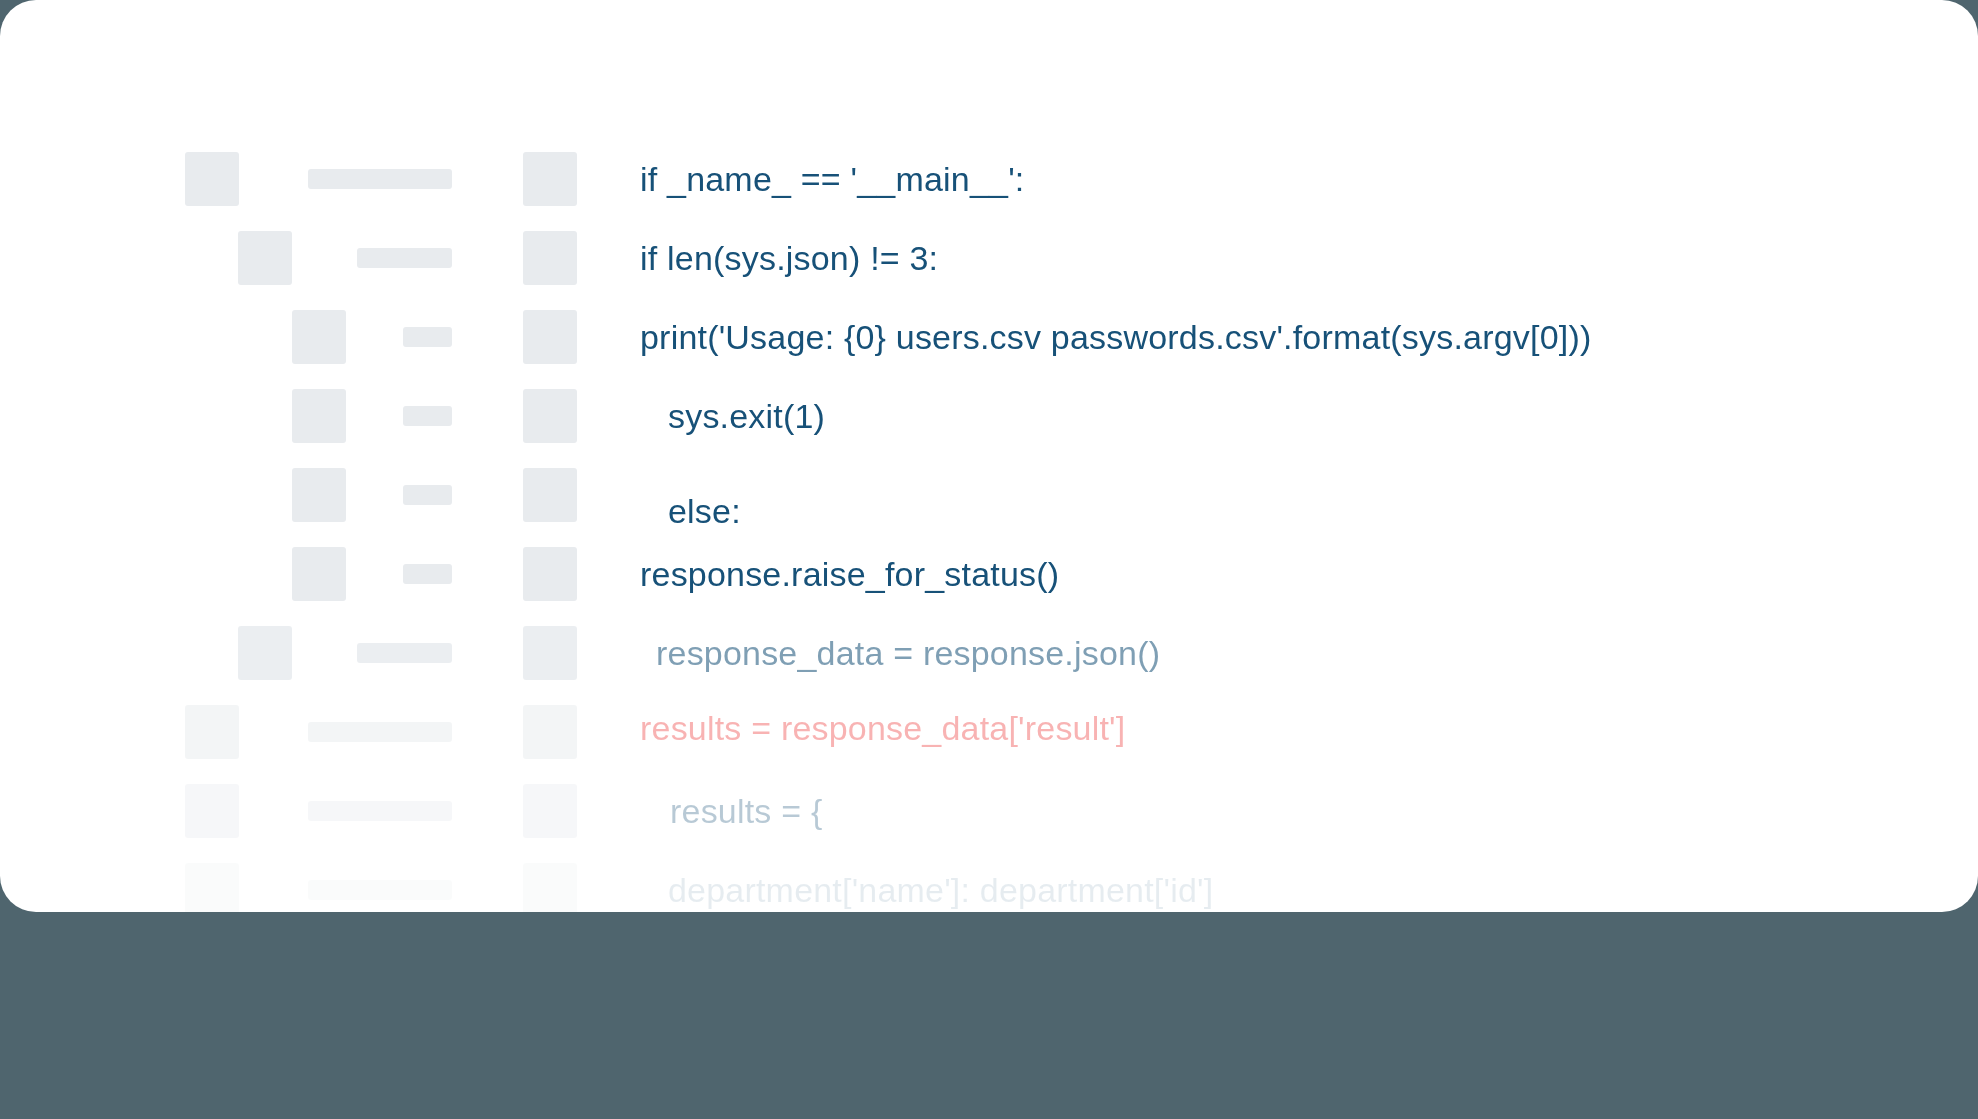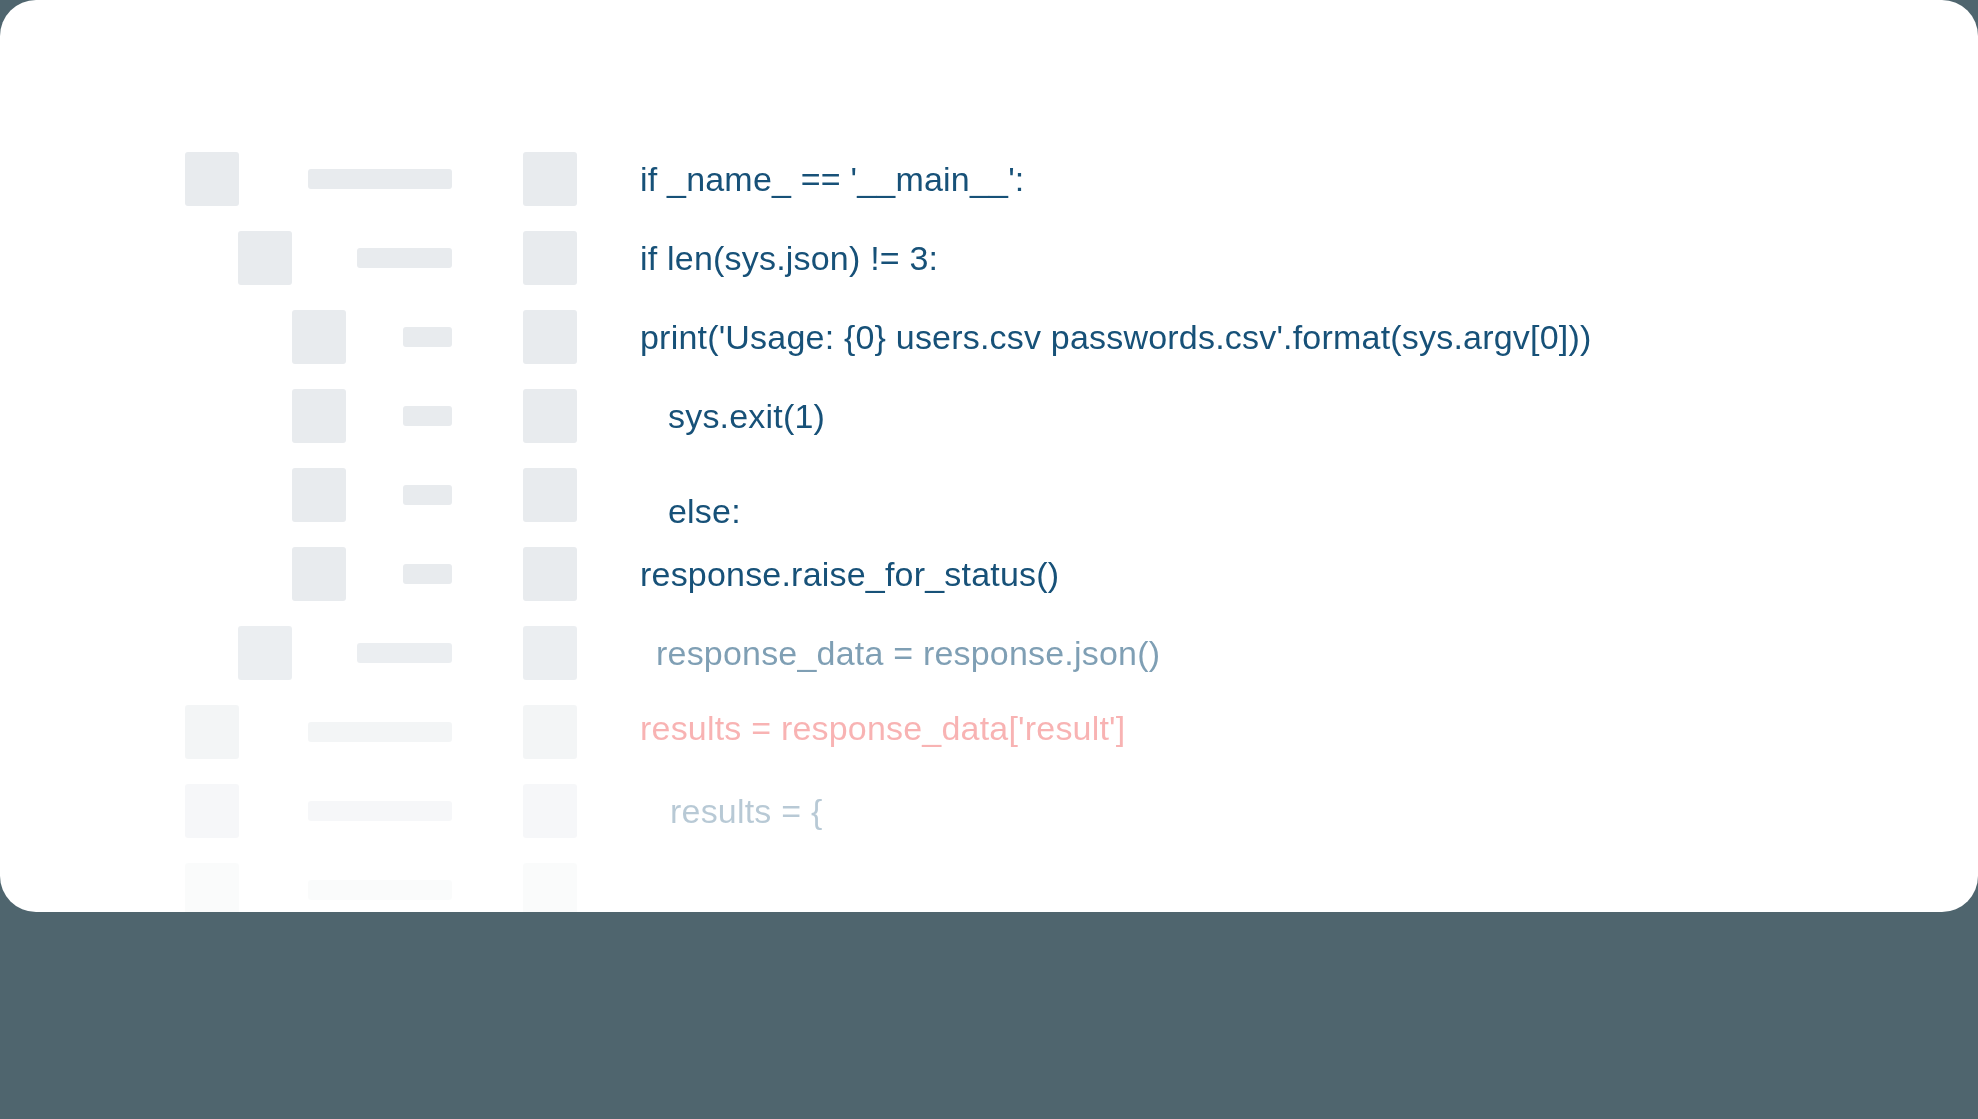--- a/index.html
+++ b/index.html
@@ -77,13 +77,14 @@
     <div class="skeleton-bar" style="left: 308px; top: 722px; width: 144px; background: rgb(232, 235, 238); opacity: 0.5;"></div>
     <div class="skeleton-block" style="left: 523px; top: 705px; background: rgb(232, 235, 238); opacity: 0.5;"></div>
     <div class="code-line" style="left: 640px; top: 701px; color: #ef4444; opacity: 0.4;">results = response_data['result']</div>
     <div class="skeleton-block" style="left: 185px; top: 784px; background: rgb(232, 235, 238); opacity: 0.38;"></div>
     <div class="skeleton-bar" style="left: 308px; top: 801px; width: 144px; background: rgb(232, 235, 238); opacity: 0.38;"></div>
     <div class="skeleton-block" style="left: 523px; top: 784px; background: rgb(232, 235, 238); opacity: 0.38;"></div>
     <div class="code-line" style="left: 640px; top: 784px; color: rgb(23, 81, 120); opacity: 0.3; margin-left: 30px;">results = {</div>
     <div class="skeleton-block" style="left: 185px; top: 863px; background: rgb(232, 235, 238); opacity: 0.22;"></div>
     <div class="skeleton-bar" style="left: 308px; top: 880px; width: 144px; background: rgb(232, 235, 238); opacity: 0.22;"></div>
     <div class="skeleton-block" style="left: 523px; top: 863px; background: rgb(232, 235, 238); opacity: 0.22;"></div>
+    <div class="code-line" style="left: 668px; top: 863px; color: rgb(23, 81, 120); opacity: 0.1;">department['name']: department['id']</div>
   </div>
 
 </body></html>

